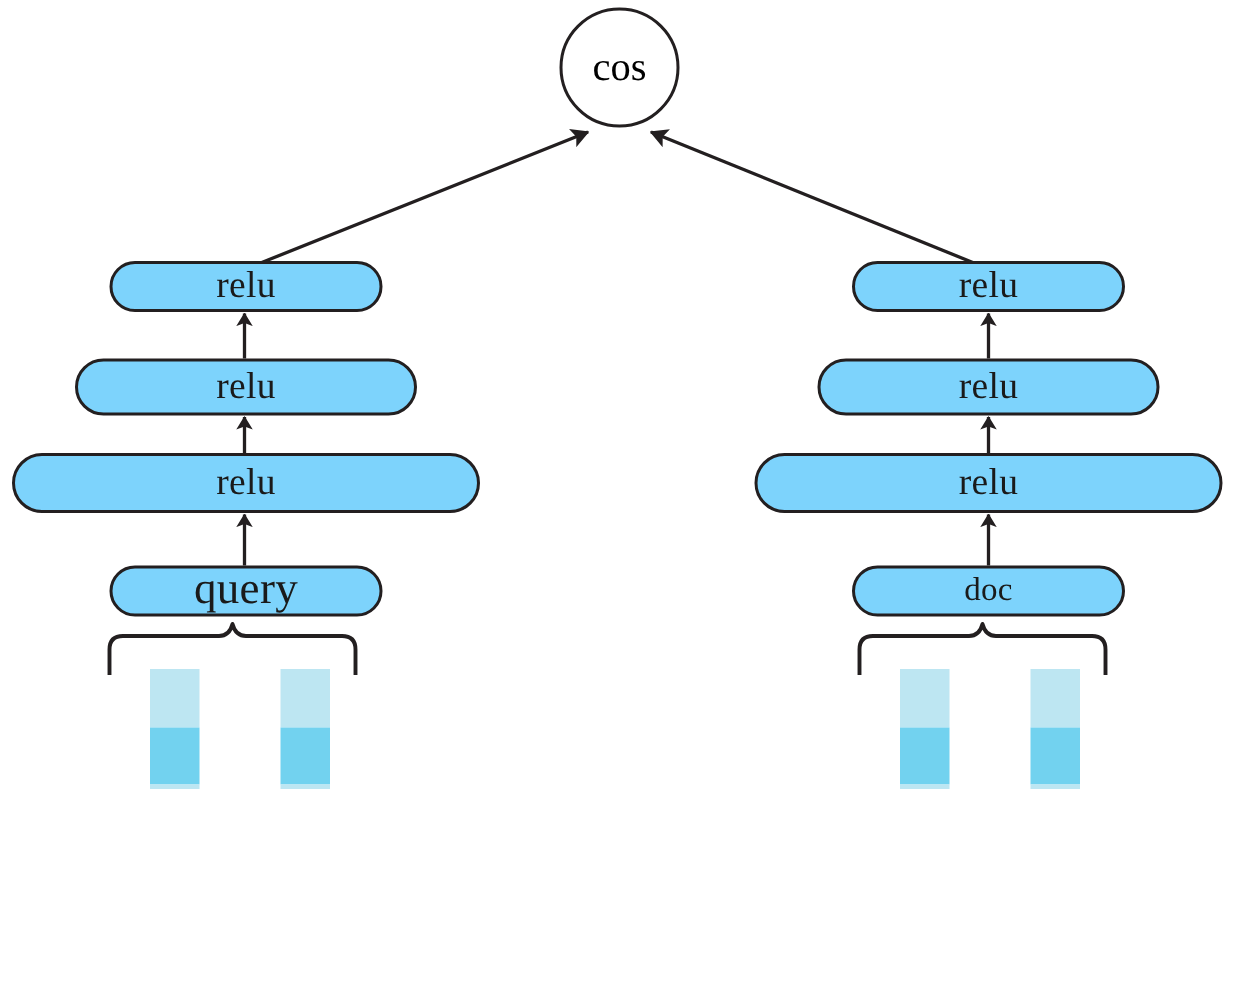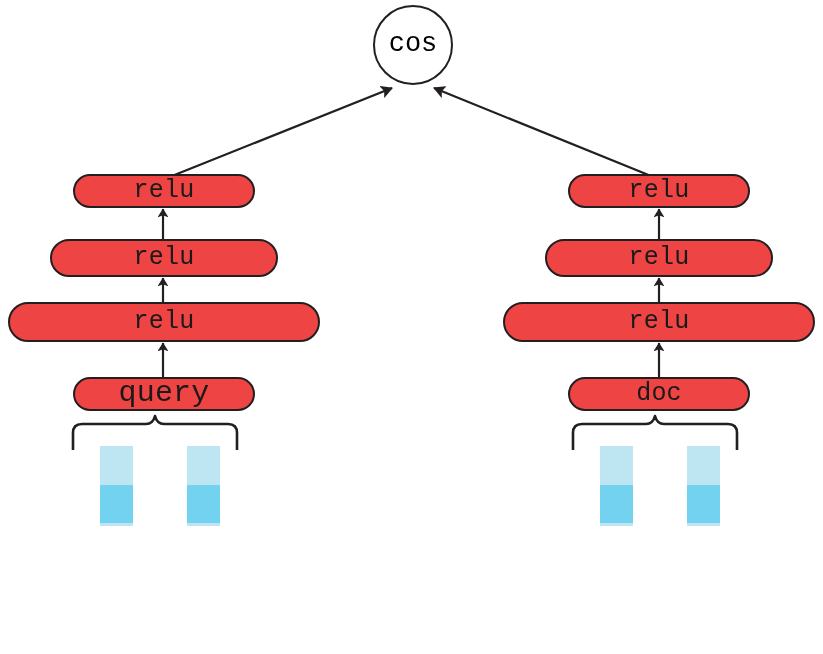--- a/index.html
+++ b/index.html
@@ -9,36 +9,35 @@
   }
   body {
     font-family: "Liberation Serif", "DejaVu Serif", serif;
   }
   #diagram-root {
     position: relative;
     width: 823px;
     height: 526px;
     background: #ffffff;
     overflow: hidden;
-    font-family: Liberation Mono, monospace;
   }
   #edge-layer {
     position: absolute;
     left: 0;
     top: 0;
     width: 823px;
     height: 654px;
     pointer-events: none;
   }
   .node-box {
     position: absolute;
     box-sizing: border-box;
     border: 2px solid #231f20;
     border-radius: 999px;
-    background: #ef4444;
+    background: #7dd3fc;
     display: flex;
     align-items: center;
     justify-content: center;
     color: #1a1a1a;
     letter-spacing: 0.2px;
     z-index: 3;
   }
   .node-label {
     display: block;
     line-height: 1;
@@ -138,21 +137,21 @@
       <div class="token-dot" style="left: 185px; top: 615px; width: 38px; height: 38px; background: rgb(95, 200, 232);"></div>
       <div class="node-box" style="left: 568px; top: 174px; width: 182px; height: 34px; font-size: 25px;">
         <span class="node-label">relu</span>
       </div>
       <div class="node-box" style="left: 545px; top: 239px; width: 228px; height: 38px; font-size: 25px;">
         <span class="node-label">relu</span>
       </div>
       <div class="node-box" style="left: 503px; top: 302px; width: 312px; height: 40px; font-size: 25px;">
         <span class="node-label">relu</span>
       </div>
-      <div class="node-box" style="left: 568px; top: 377px; width: 182px; height: 34px; font-size: 25px;">
+      <div class="node-box" style="left: 568px; top: 377px; width: 182px; height: 34px; font-size: 22px;">
         <span class="node-label">doc</span>
       </div>
       <div class="emb-bar" style="left: 600px; top: 446px; width: 33px; height: 123px;">
         <span class="emb-seg" style="height: 39px; background: rgb(189, 230, 242);"></span>
         <span class="emb-seg" style="height: 38px; background: rgb(114, 210, 239);"></span>
         <span class="emb-seg" style="height: 46px; background: rgb(189, 230, 242);"></span>
       </div>
       <div class="emb-bar" style="left: 687px; top: 446px; width: 33px; height: 123px;">
         <span class="emb-seg" style="height: 39px; background: rgb(189, 230, 242);"></span>
         <span class="emb-seg" style="height: 38px; background: rgb(114, 210, 239);"></span>

